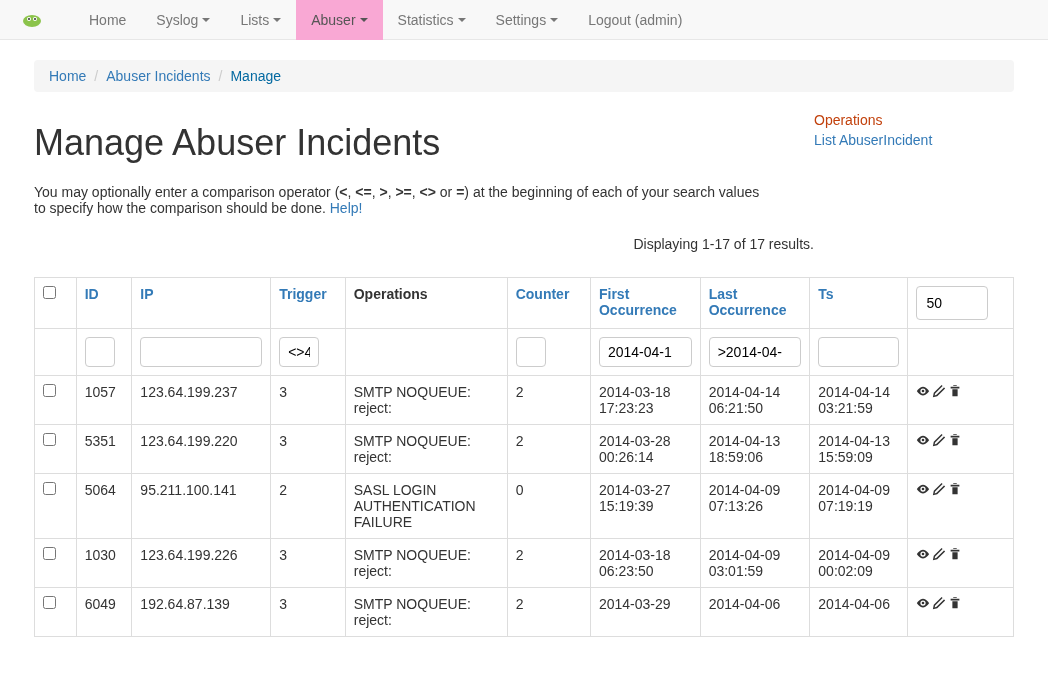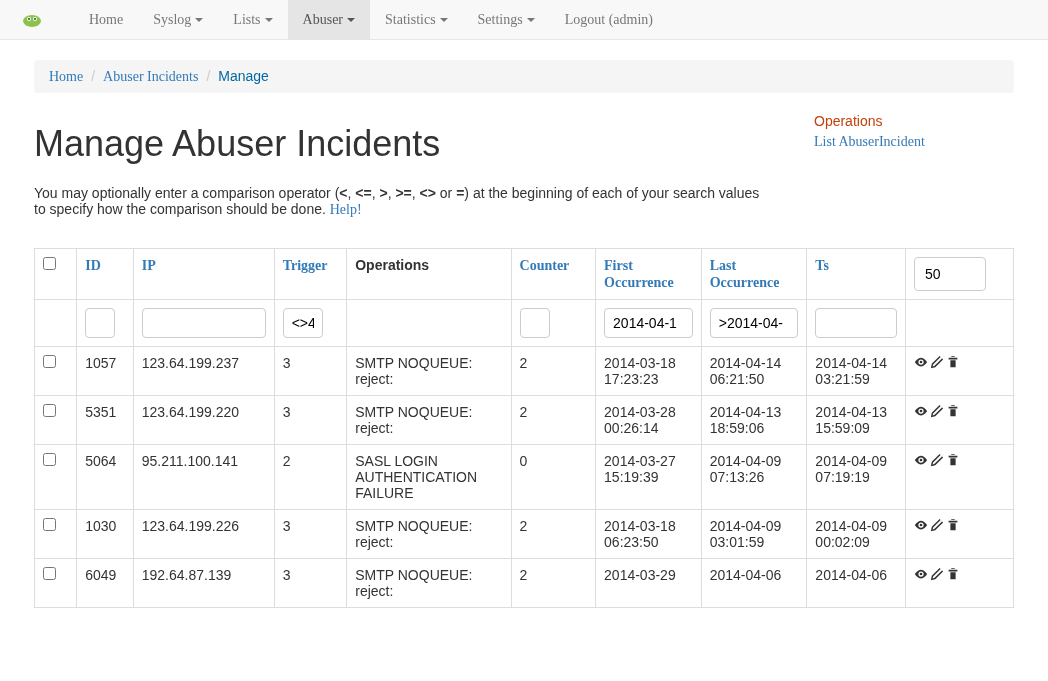--- a/index.html
+++ b/index.html
@@ -1,24 +1,24 @@
 <!DOCTYPE html>
 <html><head>
 <meta charset="utf-8">
 <style>
 * { box-sizing: border-box; margin: 0; padding: 0; }
 body { font-family: "Helvetica Neue", Helvetica, Arial, sans-serif; font-size: 14px; color: #333; background: #fff; }
-a { color: #337ab7; text-decoration: none; cursor: pointer; font-family: Liberation Serif, serif; }
+a { color: #337ab7; text-decoration: none; cursor: pointer; }
 
 .navbar { background: #f8f8f8; border-bottom: 1px solid #e7e7e7; height: 40px; display: flex; align-items: center; padding: 0 20px; }
 .navbar-logo { width: 24px; height: 18px; margin-right: 30px; display: inline-flex; align-items: center; }
 .navbar-nav { display: flex; list-style: none; height: 100%; }
 .navbar-nav li { display: flex; align-items: center; }
 .navbar-nav li a { color: #777; padding: 10px 15px; display: flex; align-items: center; height: 40px; }
-.navbar-nav li.active a { background: #e5e5e5; color: #555; }
+.navbar-nav li.active a { background: #f9a8d4; color: #555; }
 .caret { display: inline-block; margin-left: 4px; width: 0; height: 0; border-left: 4px solid transparent; border-right: 4px solid transparent; border-top: 4px solid currentColor; }
 
 .container { max-width: 1010px; margin: 0 auto; padding: 0 15px; }
 
 .breadcrumb { background: #f5f5f5; border-radius: 4px; padding: 8px 15px; margin: 20px 0; list-style: none; display: flex; }
 .breadcrumb li + li::before { content: "/"; padding: 0 8px; color: #ccc; }
 .breadcrumb li.active-crumb { color: #0369a1; }
 
 .content-row { display: flex; }
 .main-col { flex: 1; min-width: 0; }
@@ -98,20 +98,21 @@
       <li><a>Abuser Incidents</a></li>
       <li class="active-crumb">Manage</li>
     </ul>
 
   <div class="content-row">
     <div class="main-col">
       <h1>Manage Abuser Incidents</h1>
       <p class="intro">
         <span>You may optionally enter a comparison operator (</span><b>&lt;</b>, <b>&lt;=</b>, <b>&gt;</b>, <b>&gt;=</b>, <b>&lt;&gt;</b> or <b>=</b><span>) at the beginning of each of your search values to specify how the comparison should be done. </span><a>Help!</a>
       </p>
+      <div class="summary">Displaying 1-17 of 17 results.</div>
     </div>
     <div class="side-col">
       <div class="ops-title">Operations</div>
       <div id="ops-links">
           <div><a>List AbuserIncident</a></div>
         </div>
     </div>
   </div>
 
   <table>

